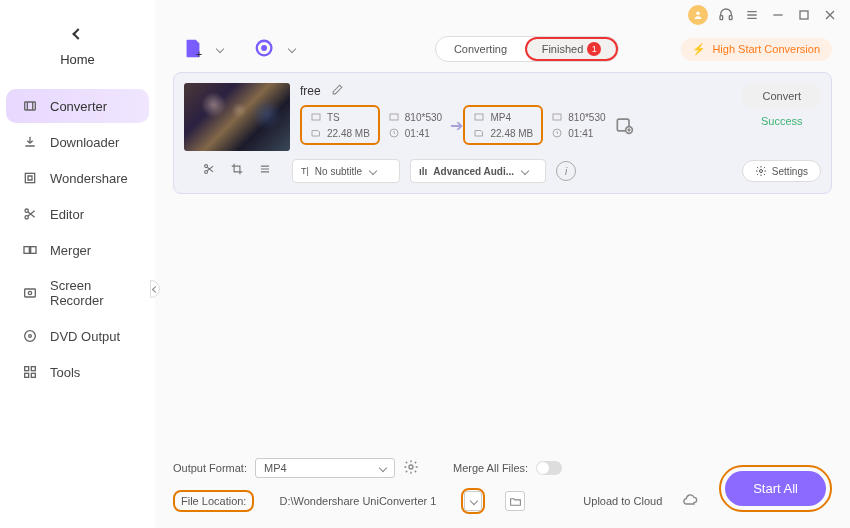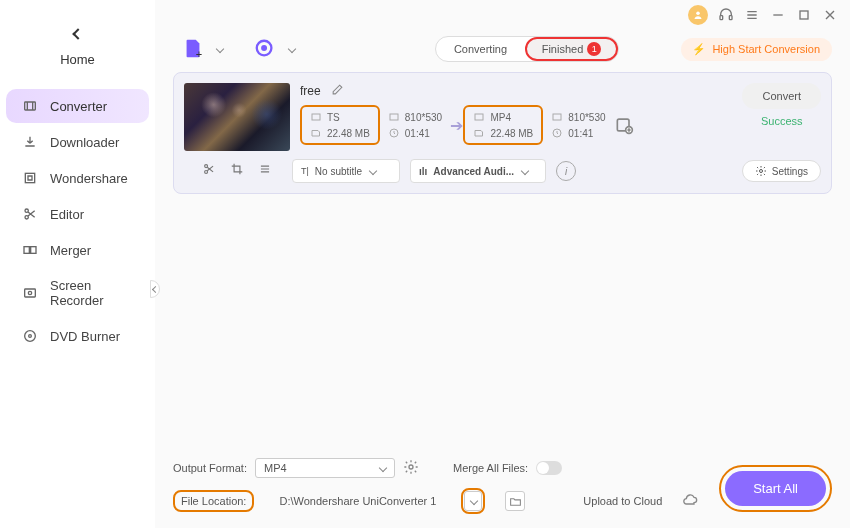--- a/index.html
+++ b/index.html
@@ -128,21 +128,32 @@
       </span>
     <span>Screen Recorder</span>
   </div>
   <div class="sidebar-item">
     <span class="sidebar-icon">
         <svg viewBox="0 0 24 24" fill="none" stroke="currentColor" stroke-width="2">
           <circle cx="12" cy="12" r="8"></circle>
           <circle cx="12" cy="12" r="2"></circle>
         </svg>
       </span>
-    <span>DVD Burner</span>
+    <span>DVD Output</span>
+  </div>
+  <div class="sidebar-item">
+    <span class="sidebar-icon">
+        <svg viewBox="0 0 24 24" fill="none" stroke="currentColor" stroke-width="2">
+          <rect x="4" y="4" width="6" height="6"></rect>
+          <rect x="14" y="4" width="6" height="6"></rect>
+          <rect x="4" y="14" width="6" height="6"></rect>
+          <rect x="14" y="14" width="6" height="6"></rect>
+        </svg>
+      </span>
+    <span>Tools</span>
   </div>
 </div>
 
 <div class="collapse-btn"></div>
 
 <div class="main">
   <div class="titlebar">
     <span class="avatar">
         <svg viewBox="0 0 24 24" fill="#fff">
           <circle cx="12" cy="9" r="3"></circle>

